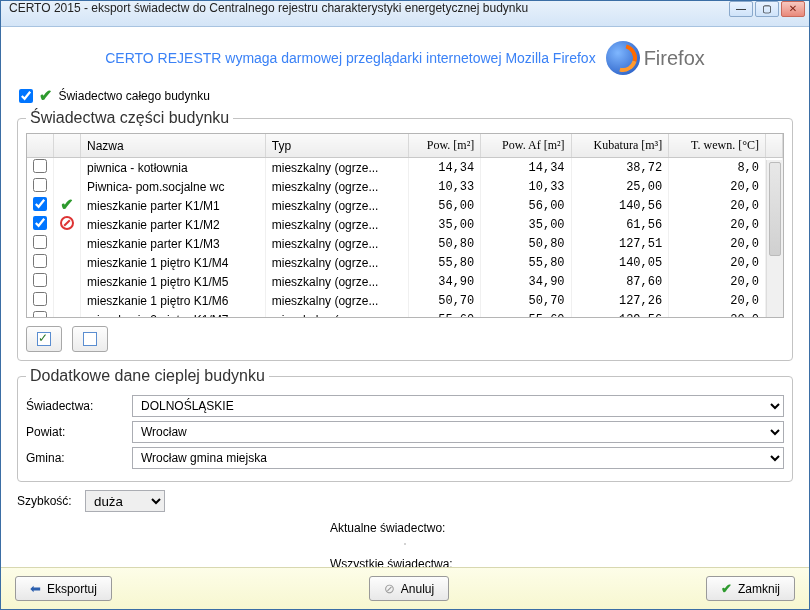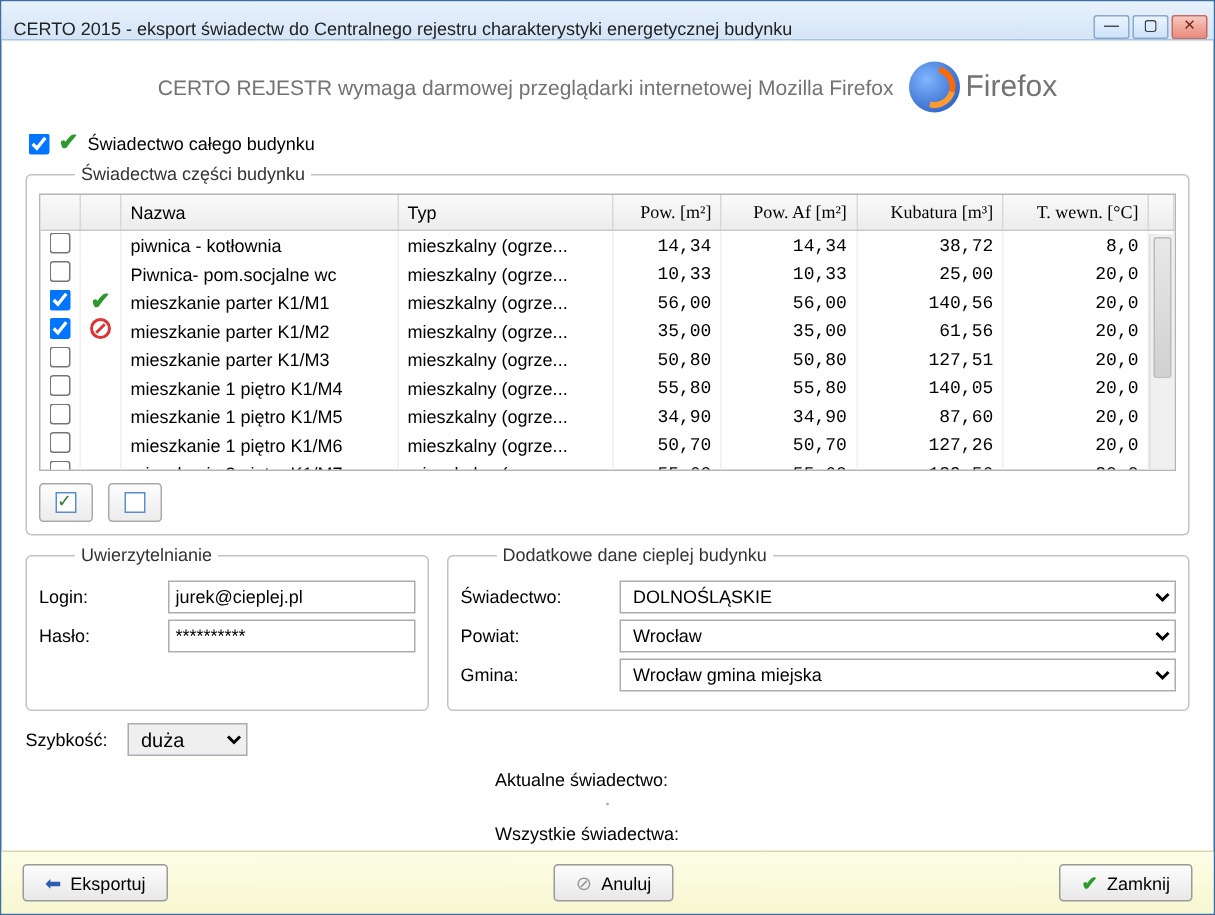--- a/index.html
+++ b/index.html
@@ -1,34 +1,34 @@
 <!DOCTYPE html>
 <html><head>
 <meta charset="utf-8">
 <style>
 * { box-sizing: border-box; margin: 0; padding: 0; }
 body { font-family: "Segoe UI", Tahoma, sans-serif; font-size: 12px; background: #fff; }
 .window { width: 810px; height: 610px; border: 1px solid #3b6ea5; background: #fff; display: flex; flex-direction: column; }
-.titlebar { background: linear-gradient(#e8f1fb, #d4e5f7); border-bottom: 1px solid #a8c3e0; height: 26px; display: flex; align-items: flex-end; padding: 0 4px; }
+.titlebar { background: linear-gradient(#e8f1fb, #d4e5f7); border-bottom: 1px solid #a8c3e0; height: 26px; display: flex; align-items: flex-start; padding: 0 4px; }
 .titlebar-title { flex: 1; font-size: 12px; color: #222; padding-left: 4px; }
 .titlebar-btns { display: flex; gap: 2px; }
 .tb-btn { width: 24px; height: 16px; border: 1px solid #8aa9cc; border-radius: 2px; background: linear-gradient(#eaf3ff,#cfe3f9); font-size: 10px; line-height: 14px; text-align: center; cursor: pointer; }
 .tb-close { background: linear-gradient(#f7c8c0,#e9897b); border-color: #c86a5c; color: #7a1f12; }
 .content { flex: 1; padding: 10px 16px 8px 16px; display: flex; flex-direction: column; gap: 6px; overflow: hidden; }
 .ff-row { display: flex; align-items: center; justify-content: center; gap: 10px; padding: 4px 0 8px 0; }
-.ff-row span.msg { font-size: 14px; color: #737373; }
+.ff-row span.msg { font-size: 14px; color: #3b82f6; }
 .ff-logo { display: flex; align-items: center; gap: 4px; }
 .ff-text { font-size: 20px; color: #737373; font-weight: 400; }
 .chk-row { display: flex; align-items: center; gap: 6px; margin-left: 2px; }
 input[type=checkbox] { width: 14px; height: 14px; }
 .check-icon { color: #2e9a2e; font-weight: bold; font-size: 16px; line-height: 14px; }
 .deny-icon { display:inline-block; width:14px; height:14px; border:2px solid #d33; border-radius:50%; position:relative; }
 .deny-icon::after { content:""; position:absolute; left:1px; right:1px; top:4px; height:2px; background:#d33; transform:rotate(-45deg); }
 fieldset { border: 1px solid #c3c3c3; border-radius: 4px; padding: 6px 8px 8px 8px; }
-legend { padding: 0 4px; color: #333; font-size: 12px; margin-left: 24px; }
+legend { padding: 0 4px; color: #333; font-size: 16px; }
 .table-wrap { border: 1px solid #b5b5b5; background: #fff; height: 185px; overflow: hidden; position: relative; }
 table { width: 100%; border-collapse: collapse; }
 thead th { background: linear-gradient(#fafafa,#ececec); border-right: 1px solid #d8d8d8; border-bottom: 1px solid #c8c8c8; font-weight: normal; text-align: left; padding: 4px 6px; font-size: 12px; white-space: nowrap; }
 thead th.right { text-align: right; font-family: Liberation Serif, serif; }
 tbody td { padding: 1px 6px; border-right: 1px solid #f0f0f0; white-space: nowrap; font-size: 12px; height: 17px; }
 tbody td.right { text-align: right; font-family: Liberation Mono, monospace; }
 tbody td.chkcell { width: 22px; text-align: center; }
 tbody td.iconcell { width: 20px; text-align: center; }
 .scroll-stub { position: absolute; right: 0; top: 26px; bottom: 0; width: 17px; background: #f0f0f0; border-left: 1px solid #ddd; }
 .scroll-thumb { position:absolute; left:2px; right:2px; top:2px; height:60%; background:linear-gradient(#e8e8e8,#d0d0d0); border:1px solid #bbb; border-radius:2px; }
@@ -216,36 +216,25 @@
         <div class="icon-btn">
             <span class="icon-chk checked"></span>
           </div>
         <div class="icon-btn">
             <span class="icon-chk"></span>
           </div>
       </div>
     </fieldset>
 
     <div class="mid-row">
-      <fieldset class="auth-fs">
-        <legend>Uwierzytelnianie</legend>
-        <div class="form-row">
-          <label>Login:</label>
-          <input type="text" value="jurek@cieplej.pl" style="">
-        </div>
-        <div class="form-row">
-          <label>Hasło:</label>
-          <input type="text" value="**********" style="">
-        </div>
-      </fieldset>
 
       <fieldset class="addr-fs">
         <legend>Dodatkowe dane cieplej budynku</legend>
         <div class="form-row">
-          <label>Świadectwo:</label>
+          <label>Świadectwa:</label>
           <select><option>DOLNOŚLĄSKIE</option></select>
         </div>
         <div class="form-row">
           <label>Powiat:</label>
           <select><option>Wrocław</option></select>
         </div>
         <div class="form-row">
           <label>Gmina:</label>
           <select><option>Wrocław gmina miejska</option></select>
         </div>

